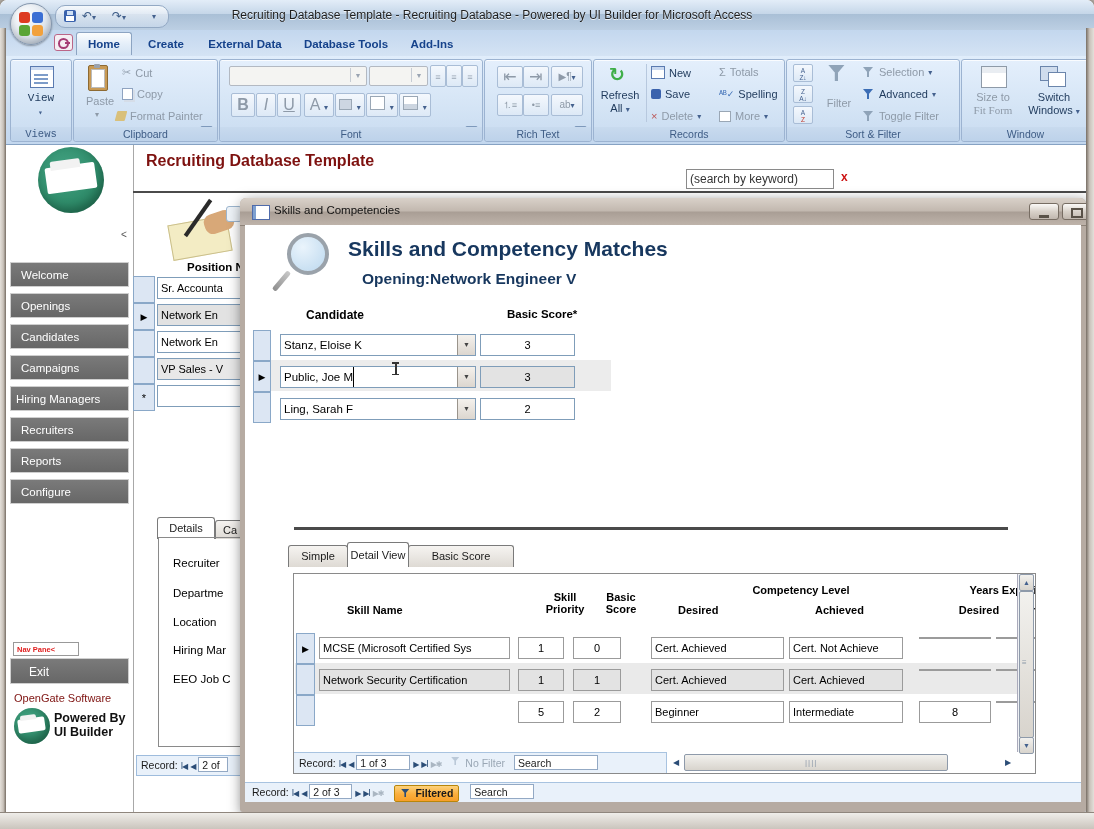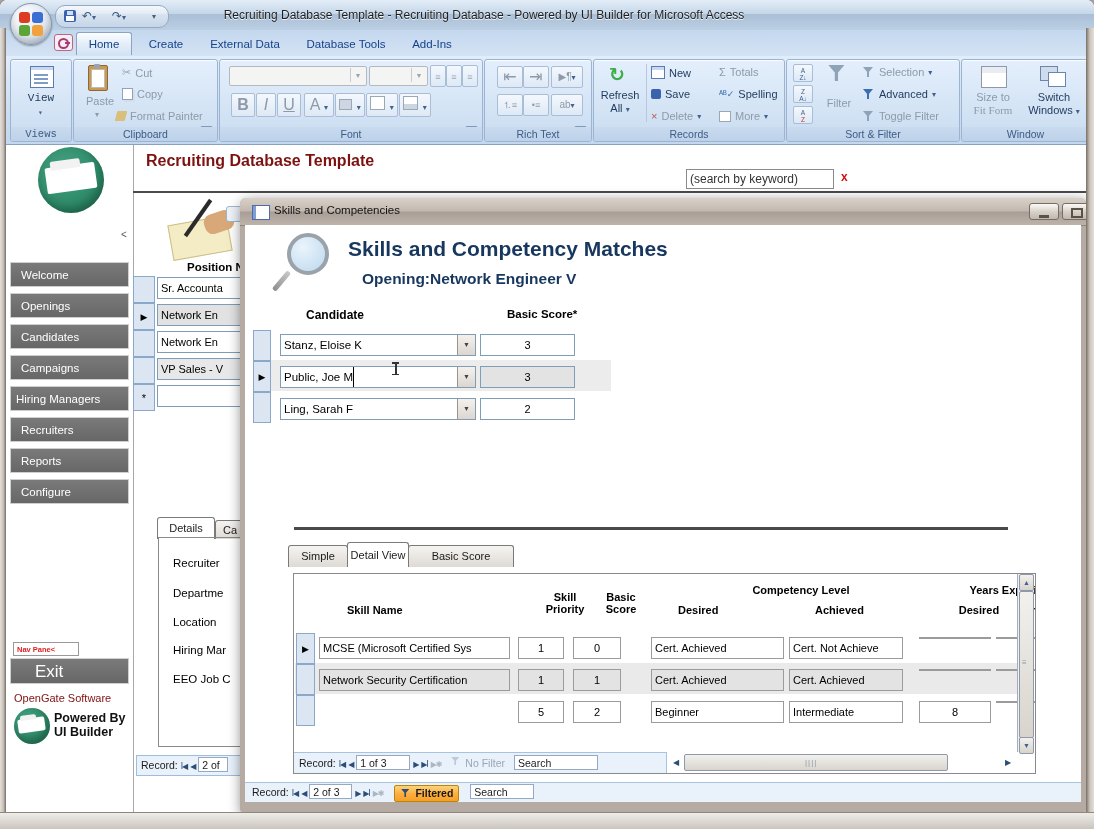--- a/index.html
+++ b/index.html
@@ -2,30 +2,30 @@
 <html><head>
 <meta charset="utf-8">
 <style>
   html,body{margin:0;padding:0;background:#b7b1a9;font-family:"Liberation Sans","DejaVu Sans",sans-serif;}
   #win{position:relative;width:1094px;height:829px;overflow:hidden;background:#fff;border-radius:7px 7px 0 0;box-shadow:0 0 4px rgba(0,0,0,.5);}
   .abs{position:absolute;}
   .clip{overflow:hidden;white-space:nowrap;}
 
   
   .titlebar{left:0;top:0;width:1094px;height:30px;background:linear-gradient(#e3edf8,#c6d7e9 45%,#a9bfd6 46%,#bccfe3);border-bottom:1px solid #96abc5;border-radius:7px 7px 0 0;}
-  .title-text{left:0;top:8px;width:968px;text-align:center;font-size:12px;color:#1e1e1e;text-shadow:0 1px 0 rgba(255,255,255,.8);}
+  .title-text{left:8px;top:8px;width:968px;text-align:center;font-size:12px;color:#1e1e1e;text-shadow:0 1px 0 rgba(255,255,255,.8);}
   .orb{left:10px;top:3px;width:40px;height:40px;border-radius:50%;background:radial-gradient(circle at 35% 30%,#ffffff,#dfe6ee 55%,#a8b6c8);border:1px solid #8496ac;box-shadow:inset 0 -4px 6px rgba(0,0,0,.15),0 1px 2px rgba(0,0,0,.35);z-index:30;}
   .orb i{position:absolute;width:11px;height:11px;border-radius:3px;}
   .qat{left:55px;top:5px;width:112px;height:21px;background:linear-gradient(rgba(255,255,255,.75),rgba(205,220,238,.6));border:1px solid #93a9c4;border-radius:10px;z-index:25;}
   .qat-ic{font-size:12px;color:#3a5a85;line-height:20px;}
   .floppy{width:12px;height:12px;background:#3a62ad;border-radius:2px;}
   .floppy i{position:absolute;left:2px;bottom:1px;width:8px;height:5px;background:#fff;}
   .floppy b{position:absolute;left:3px;top:1px;width:6px;height:4px;background:#cfe0f5;}
   .tabrow{left:6px;top:30px;width:1081px;height:26px;background:linear-gradient(#c3d7ee,#d4e3f4);}
-  .rtab{height:22px;line-height:22px;text-align:center;font-size:11.5px;color:#15428b;border-radius:3px 3px 0 0;}
+  .rtab{height:22px;line-height:22px;text-align:center;font-size:11.5px;color:#15428b;border-radius:3px 3px 0 0;font-weight:bold;}
   .rtab.active{background:linear-gradient(#fbfdfe,#e4eef9 50%,#d3e3f3);border:1px solid #8ca4c2;border-bottom:none;}
   .acckey{width:17px;height:15px;background:#f6eef3;border:1px solid #b68;border-radius:3px;}
   .acckey i{position:absolute;left:3px;top:3px;width:7px;height:7px;border:2px solid #a63c74;border-radius:50%;}
   .acckey b{position:absolute;left:10px;top:7px;width:5px;height:2px;background:#a63c74;}
 
   
   .ribbon{left:6px;top:56px;width:1081px;height:88px;background:linear-gradient(#e0edfb,#cfe0f3 55%,#c3d7ee);border-bottom:1px solid #86a2c3;}
   .rgroup{top:3px;height:81px;border:1px solid #9cb3d1;border-radius:3px;background:linear-gradient(#e4effc,#d4e4f5 60%,#c8dbf0);box-shadow:inset 0 1px 0 rgba(255,255,255,.8);}
   .rg-label{position:absolute;left:0;bottom:0;width:100%;height:14px;font-size:10.5px;line-height:14px;text-align:center;color:#3e5c85;background:linear-gradient(#c8daee,#bdd2ea);border-radius:0 0 3px 3px;}
   .launcher{position:absolute;width:11px;height:11px;border:1px solid #7e99bb;border-radius:2px;background:#dce9f7;font-size:8px;line-height:9px;text-align:center;color:#44618e;}
@@ -289,21 +289,21 @@
   <div class="abs" style="left:121px;top:229px;font-size:10px;color:#555;">&lt;</div>
   <div class="abs navbtn" style="top:262px;">Welcome</div>
   <div class="abs navbtn" style="top:293px;">Openings</div>
   <div class="abs navbtn" style="top:324px;">Candidates</div>
   <div class="abs navbtn" style="top:355px;">Campaigns</div>
   <div class="abs navbtn" style="top:386px;padding-left:5px;">Hiring Managers</div>
   <div class="abs navbtn" style="top:417px;">Recruiters</div>
   <div class="abs navbtn" style="top:448px;">Reports</div>
   <div class="abs navbtn" style="top:479px;">Configure</div>
   <div class="abs" style="left:13px;top:642px;width:66px;height:14px;border:1px solid #999;font-size:7.5px;font-weight:bold;color:#e02020;line-height:14px;padding-left:3px;box-sizing:border-box;">Nav Pane&lt;</div>
-  <div class="abs navbtn" style="top:658px;height:26px;line-height:26px;font-size:17px;padding-left:24px;">Exit</div>
+  <div class="abs navbtn" style="top:658px;height:26px;line-height:26px;font-size:12px;padding-left:18px;">Exit</div>
   <div class="abs hdr-maroon" style="left:14px;top:692px;font-size:11px;font-weight:normal;">OpenGate Software</div>
   <div class="abs biglogo" style="left:14px;top:708px;width:36px;height:36px;">
       <i></i>
       <b></b>
     </div>
   <div class="abs" style="left:54px;top:711px;font-size:12.5px;font-weight:bold;color:#111;">
     <div>Powered By</div>
     <div>UI Builder</div>
   </div>
 

